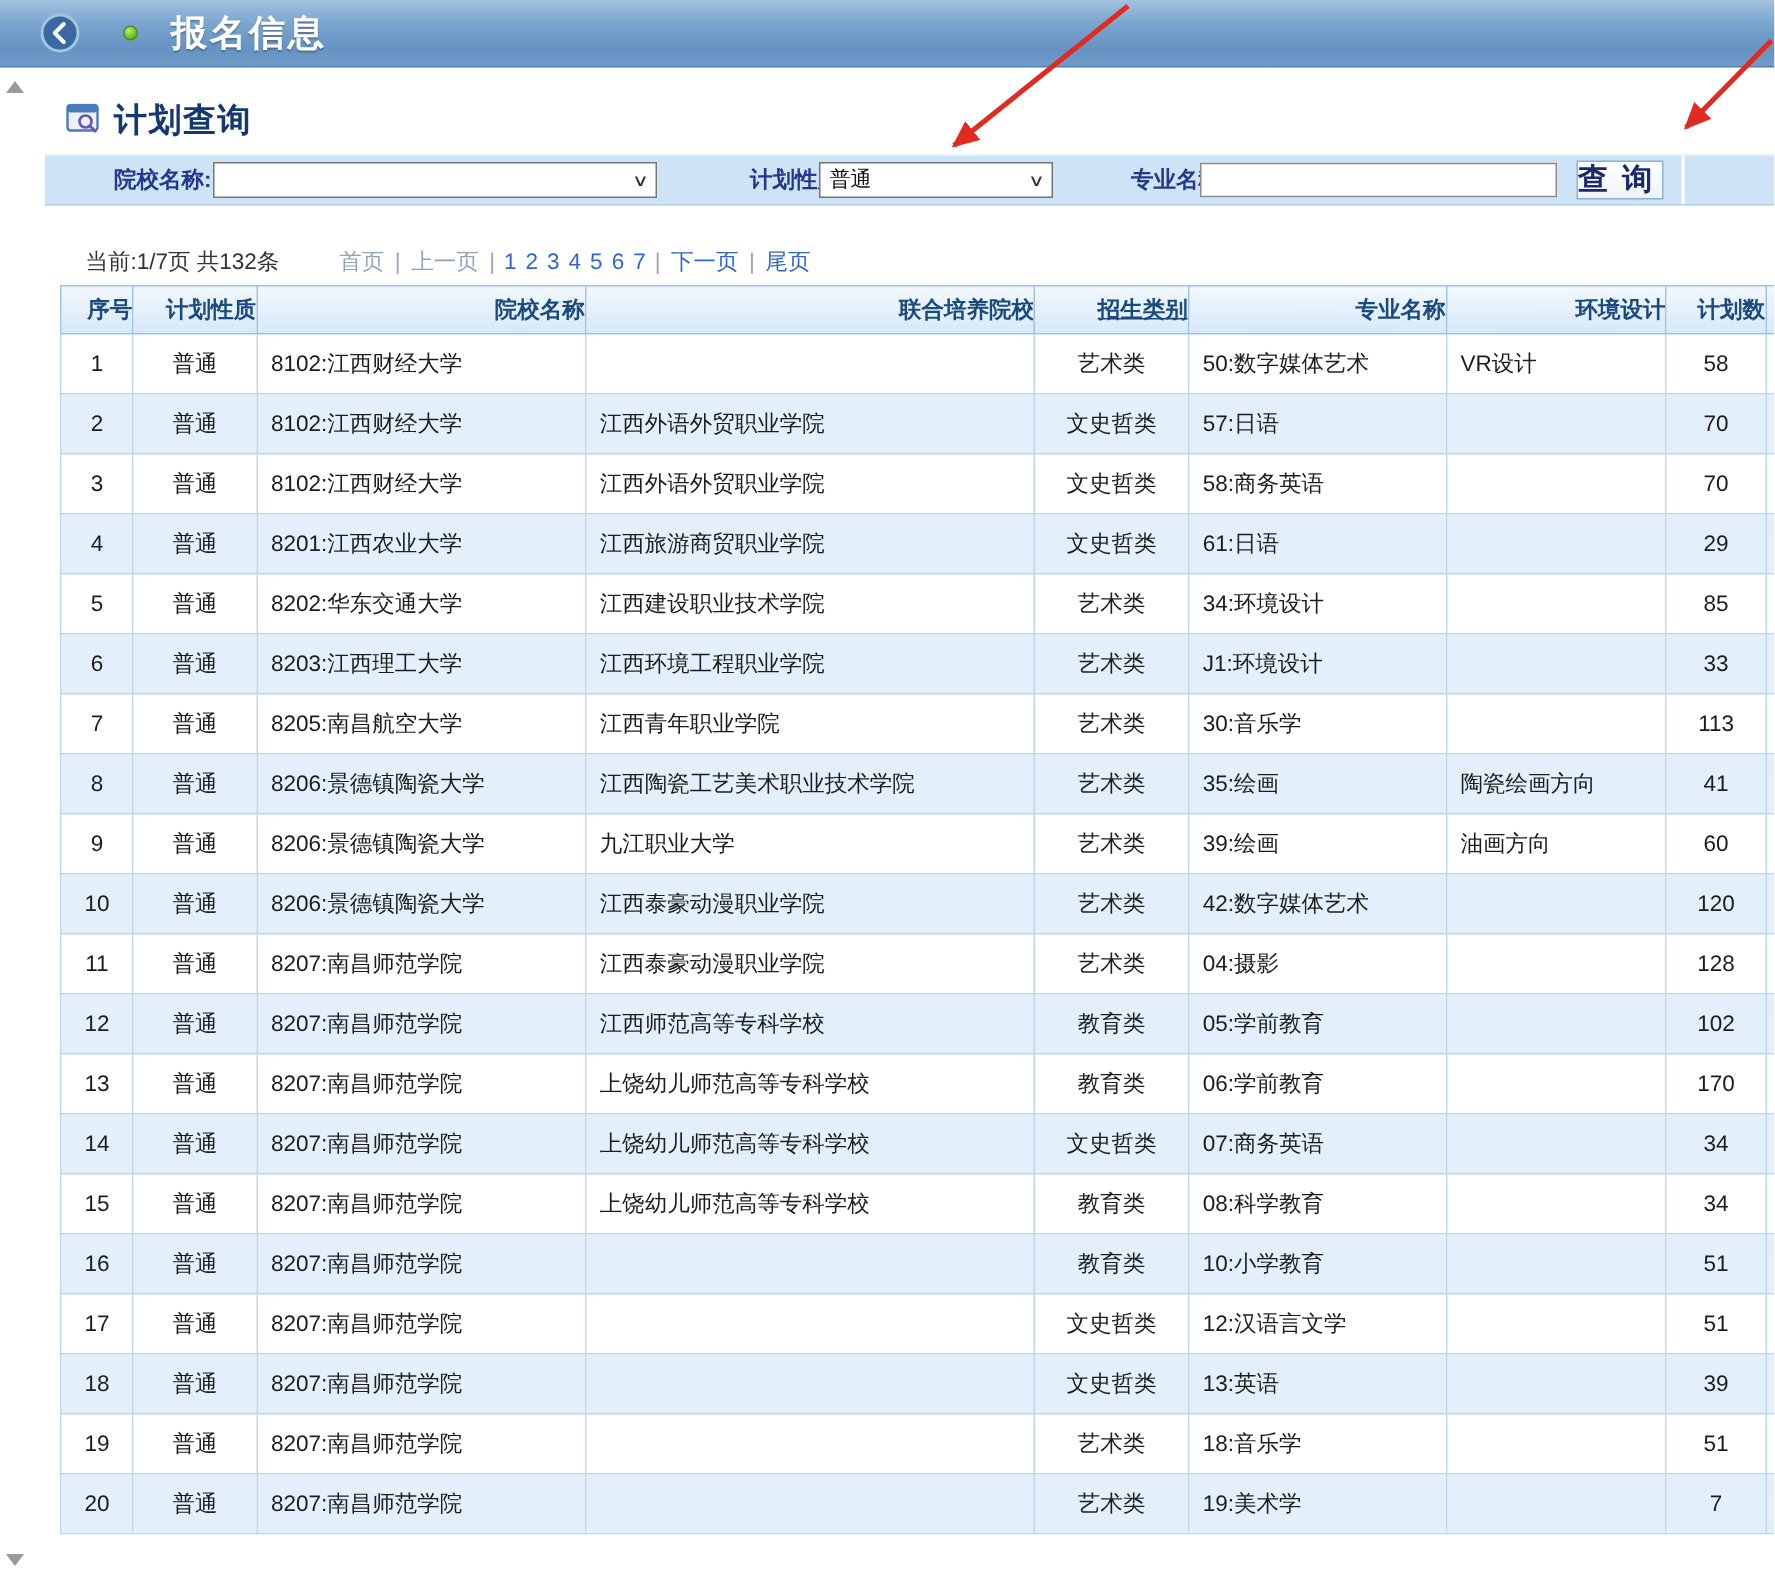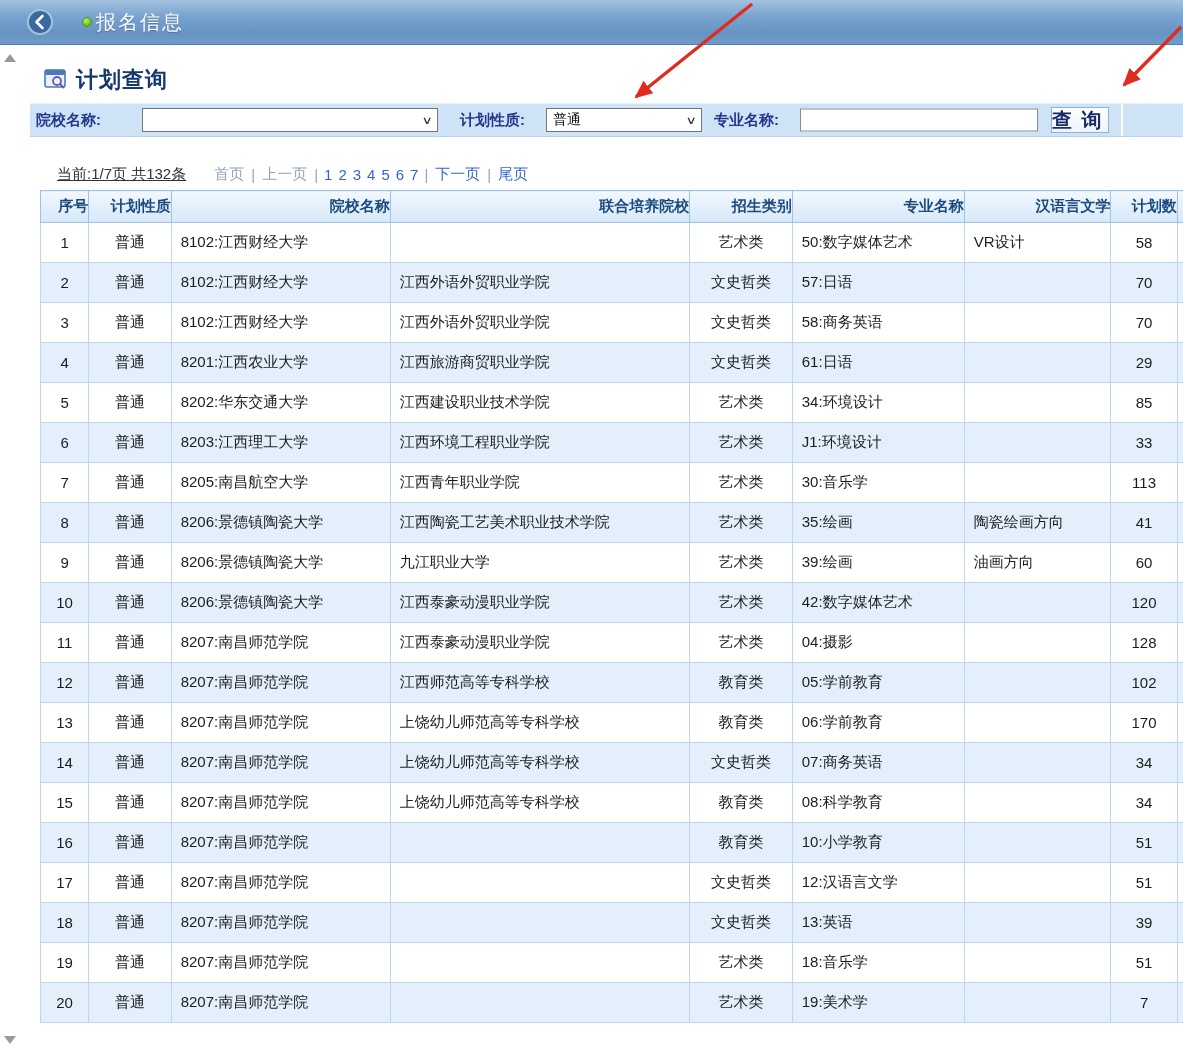--- a/index.html
+++ b/index.html
@@ -8,60 +8,60 @@
   .stage { position:relative; width:1183px; height:1054px; background:#fff; }
 
   
   .topbar { position:absolute; left:0; top:0; width:100%; height:45px;
     background:linear-gradient(180deg,#a3c2de 0%,#7ba5d0 35%,#6593c3 75%,#719cc9 100%);
     border-bottom:1px solid #4f7fae; display:flex; align-items:center; }
   .back-btn { margin-left:26px; width:28px; height:28px; cursor:pointer; }
   .status-dot { margin-left:28px; width:10px; height:10px; border-radius:50%;
     background:radial-gradient(circle at 35% 30%,#b8ef6a,#76c326 60%,#54981a);
     border:1px solid #4e8f18; }
-  .topbar-title { margin-left:4px; color:#fff; font-size:20px; font-weight:normal;
+  .topbar-title { margin-left:22px; color:#fff; font-size:24px; font-weight:bold;
     letter-spacing:2px; text-shadow:0 1px 1px rgba(0,0,0,.25); }
 
   
   .gutter-up { position:absolute; left:4px; top:54px; width:0; height:0;
     border-left:6px solid transparent; border-right:6px solid transparent;
     border-bottom:8px solid #9a9a9a; cursor:pointer; }
   .gutter-down { position:absolute; left:4px; top:1036px; width:0; height:0;
     border-left:6px solid transparent; border-right:6px solid transparent;
     border-top:8px solid #9a9a9a; cursor:pointer; }
 
   
   .page-title-row { position:absolute; left:44px; top:64px; height:32px;
     display:flex; align-items:center; gap:8px; }
   .page-title { color:#15396f; font-size:22px; font-weight:bold; letter-spacing:1px; }
 
   
   .filter-bar { position:absolute; left:30px; top:103px; right:0; height:34px;
     background:#cfe3f7; border-top:1px solid #e9f3fc; border-bottom:1px solid #b9d3ea; }
   .filter-bar > * { position:absolute; top:50%; transform:translateY(-50%); }
-  .f-label { color:#24388c; font-size:15px; font-weight:bold; white-space:nowrap; }
+  .f-label { color:#24388c; font-size:15px; font-weight:bold; white-space:nowrap;margin-left:40px; }
   .f-label1 { left:6px; } .f-label2 { left:430px; } .f-label3 { left:684px; }
   .fake-select { height:24px; background:#fff; border:1px solid #767676;
     display:flex; align-items:center; justify-content:space-between;
     padding:0 6px; font-size:14px; color:#111; cursor:pointer; }
   .f-select1 { left:112px; width:296px; }
   .f-select2 { left:516px; width:156px; }
   .sel-arrow { font-size:11px; color:#333; transform:scaleX(1.4); }
   .f-input { left:770px; width:238px; height:23px; border:1px solid #8c8c8c;
     background:#fff; font-size:14px; padding:0 5px; outline:none; }
   .v-sep { left:1091px; width:2px; height:100%; background:#ffffff; top:0; transform:none; }
   .f-btn { left:1021px; width:58px; height:26px;
     background:linear-gradient(#ffffff,#eef4fa); border:1px solid #8fb2d4;
     color:#1b2a6b; font-size:20px; font-weight:bold; letter-spacing:2px;
     cursor:pointer; text-align:left; line-height:24px; }
 
   
   .pagination { position:absolute; left:57px; top:163px; height:22px;
     font-size:15px; display:flex; align-items:center; white-space:nowrap; }
-  .pg-summary { color:#333; margin-right:24px;text-decoration:underline; }
+  .pg-summary { color:#333; margin-right:36px; }
   .pagination a { text-decoration:none; cursor:pointer; }
   .pg-muted { color:#93a4b8; margin:0 4px; }
   .pg-link { color:#3366cc; margin:0 4px; }
   .pg-sep { color:#93a4b8; margin:0 3px; }
   .pg-num { color:#3366cc; margin:0 3px; cursor:pointer; }
 
   
   .table-wrap { position:absolute; left:40px; top:190px; right:0; overflow:hidden; }
   table.plan { border-collapse:collapse; table-layout:fixed; width:1178px;
     font-size:15px; }
@@ -135,23 +135,23 @@
   </div>
 
   <div class="table-wrap">
     <table class="plan">
       <thead>
         <tr>
             <th style="width: 48px;">序号</th>
             <th style="width: 82px;">计划性质</th>
             <th style="width: 218px;">院校名称</th>
             <th style="width: 298px;">联合培养院校</th>
-            <th style="width: 102px;">招生类别</th>
+            <th style="width: 102px; text-decoration: underline;">招生类别</th>
             <th style="width: 171px;">专业名称</th>
-            <th style="width: 146px;">汉语言文学</th>
+            <th style="width: 146px;">环境设计</th>
             <th style="width: 66px;">计划数</th>
             <th style="width: 40px;">收</th>
           </tr>
       </thead>
       <tbody>
           <tr>
             <td class="tc">1</td>
             <td class="tc">普通</td>
             <td class="tl">8102:江西财经大学</td>
             <td class="tl"></td>

